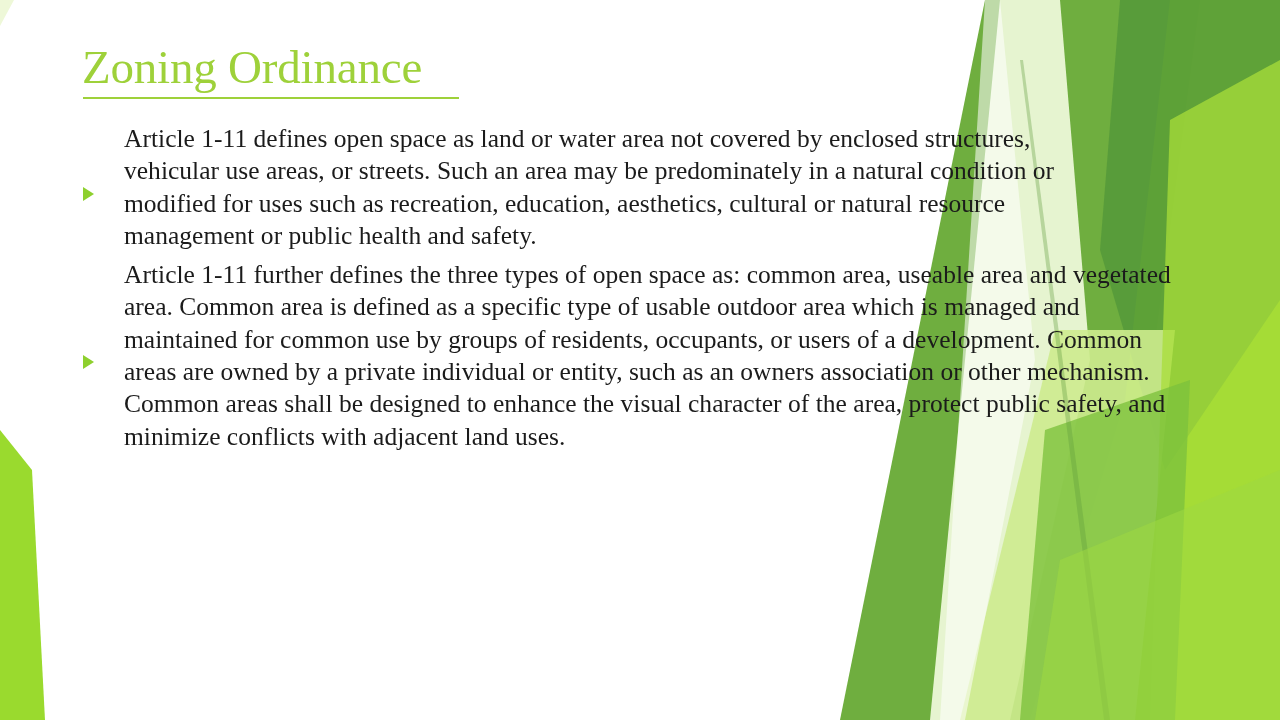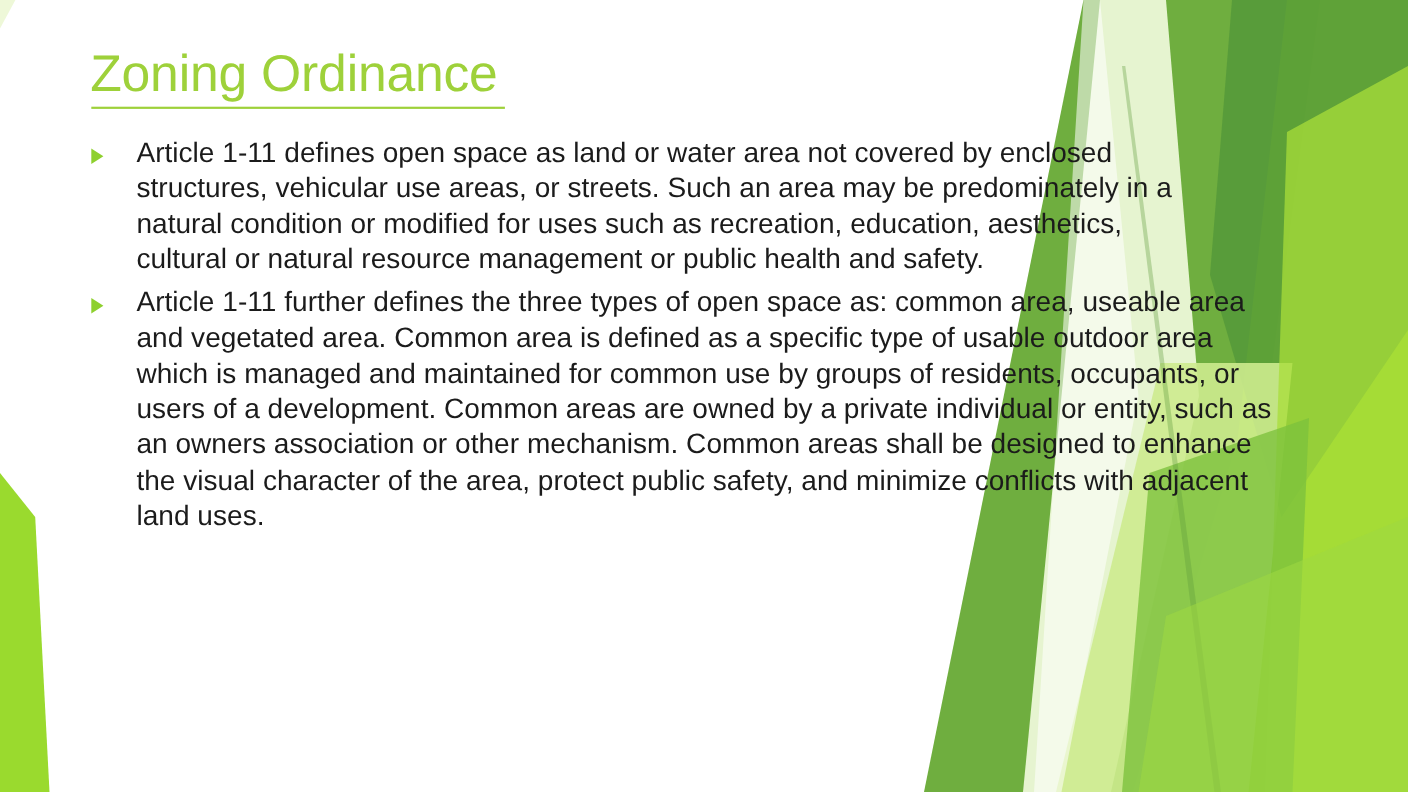--- a/index.html
+++ b/index.html
@@ -7,21 +7,21 @@
     margin: 0;
     padding: 0;
     background: #ffffff;
   }
   #slide {
     position: relative;
     width: 1280px;
     height: 720px;
     background: #ffffff;
     overflow: hidden;
-    font-family: Liberation Sans, sans-serif;
+    font-family: Liberation Serif, serif;
   }
 
   
   #decor {
     position: absolute;
     inset: 0;
     width: 1280px;
     height: 720px;
     pointer-events: none;
   }
@@ -55,21 +55,21 @@
 
   #bullets {
     position: absolute;
     left: 78px;
     top: 123px;
     width: 1095px;
   }
 
   .bullet-row {
     display: flex;
-    align-items: flex-start;
+    align-items: center;
     margin-bottom: 7px;
   }
   .bullet-marker {
     flex: 0 0 auto;
     width: 41px;
     padding-top: 12px;
     display: flex;
     justify-content: flex-start;
     padding-left: 5px;
   }

